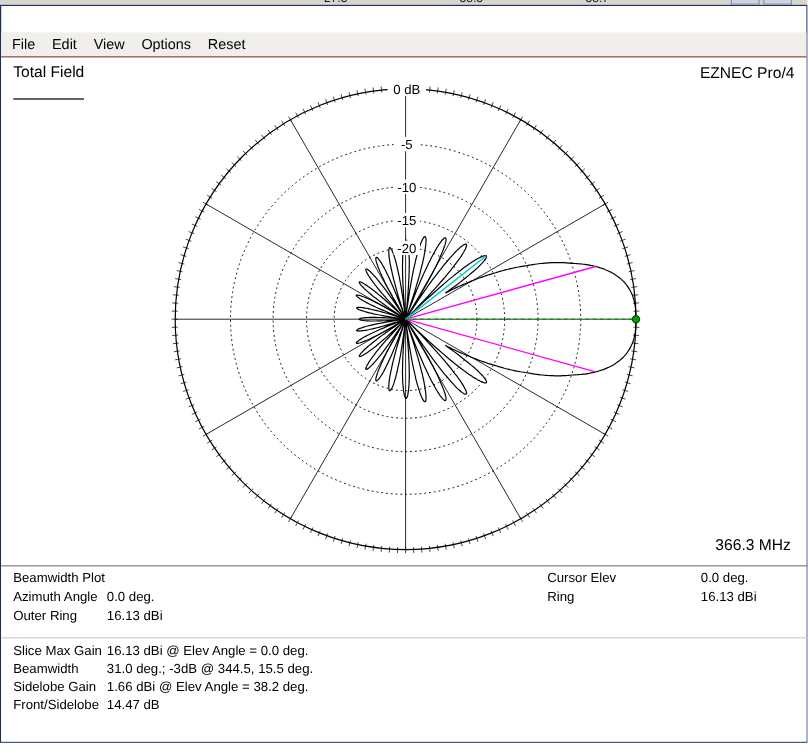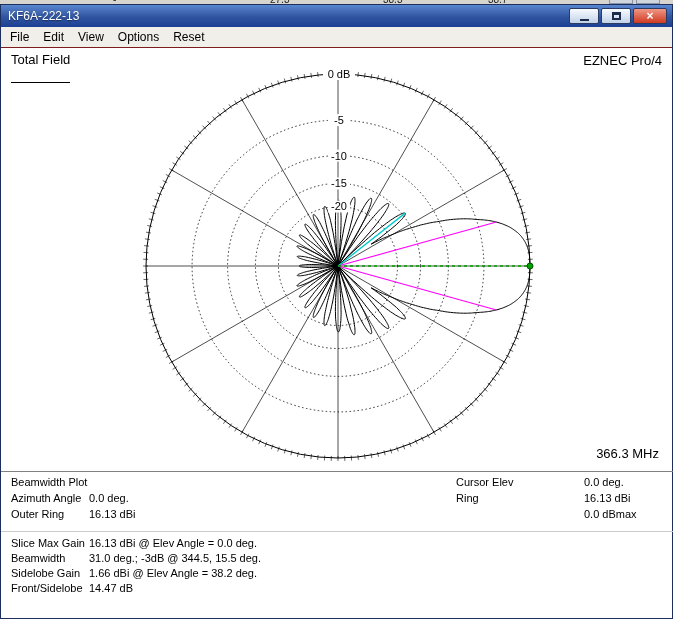--- a/index.html
+++ b/index.html
@@ -54,34 +54,20 @@
   <span class="bg-frag" style="left:113px">-</span>
   <span class="bg-frag" style="left:270px">27.3</span>
   <span class="bg-frag" style="left:383px">38.3</span>
   <span class="bg-frag" style="left:488px">38.7</span>
   <span class="bg-btn" style="right:40px"></span>
   <span class="bg-btn" style="right:13px"></span>
 </div>
 
 <div class="window">
 
-  <div class="titlebar">
-    <span class="title-text">KF6A-222-13</span>
-    <div class="win-buttons">
-      <div class="win-btn">
-          <span class="glyph-min"></span>
-        </div>
-      <div class="win-btn">
-          <span class="glyph-max"></span>
-        </div>
-      <div class="win-btn close">
-          <span>×</span>
-        </div>
-    </div>
-  </div>
 
   <div class="menubar">
     <span class="menu-item">File</span>
     <span class="menu-item">Edit</span>
     <span class="menu-item">View</span>
     <span class="menu-item">Options</span>
     <span class="menu-item">Reset</span>
   </div>
 
   <div class="client">
@@ -344,19 +330,15 @@
 
     <div class="info info-right">
       <div class="row">
           <span class="lbl">Cursor Elev</span>
           <span class="val">0.0 deg.</span>
         </div>
       <div class="row">
           <span class="lbl">Ring</span>
           <span class="val">16.13 dBi</span>
         </div>
-      <div class="row">
-          <span class="lbl"></span>
-          <span class="val">0.0 dBmax</span>
-        </div>
     </div>
   </div>
 </div>
 
 </body></html>

